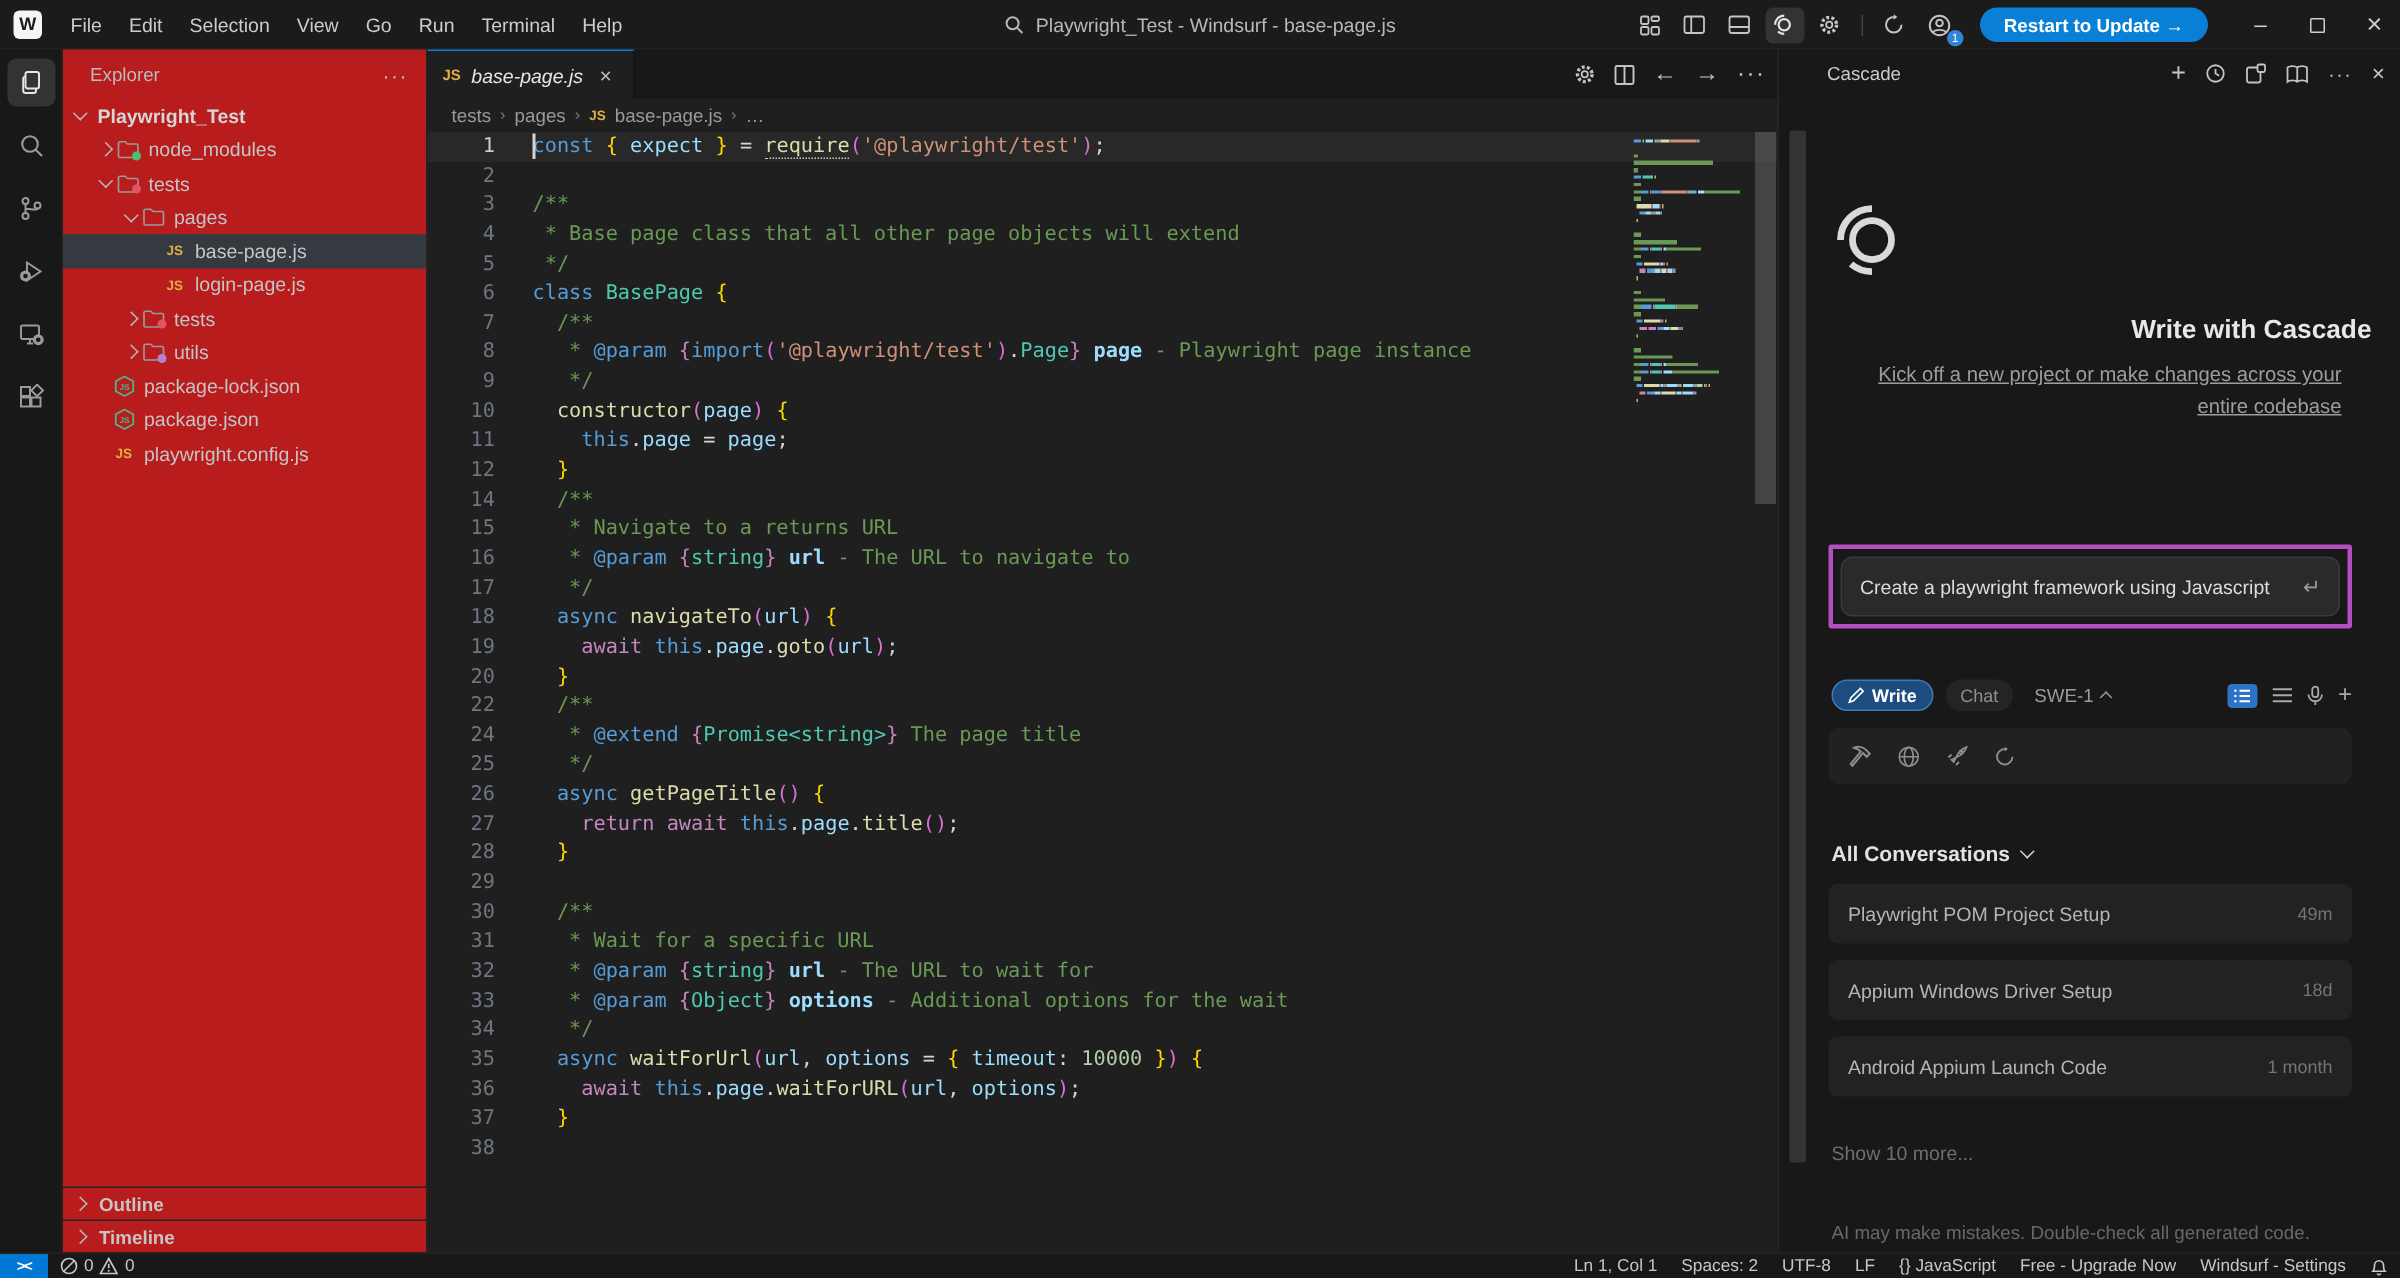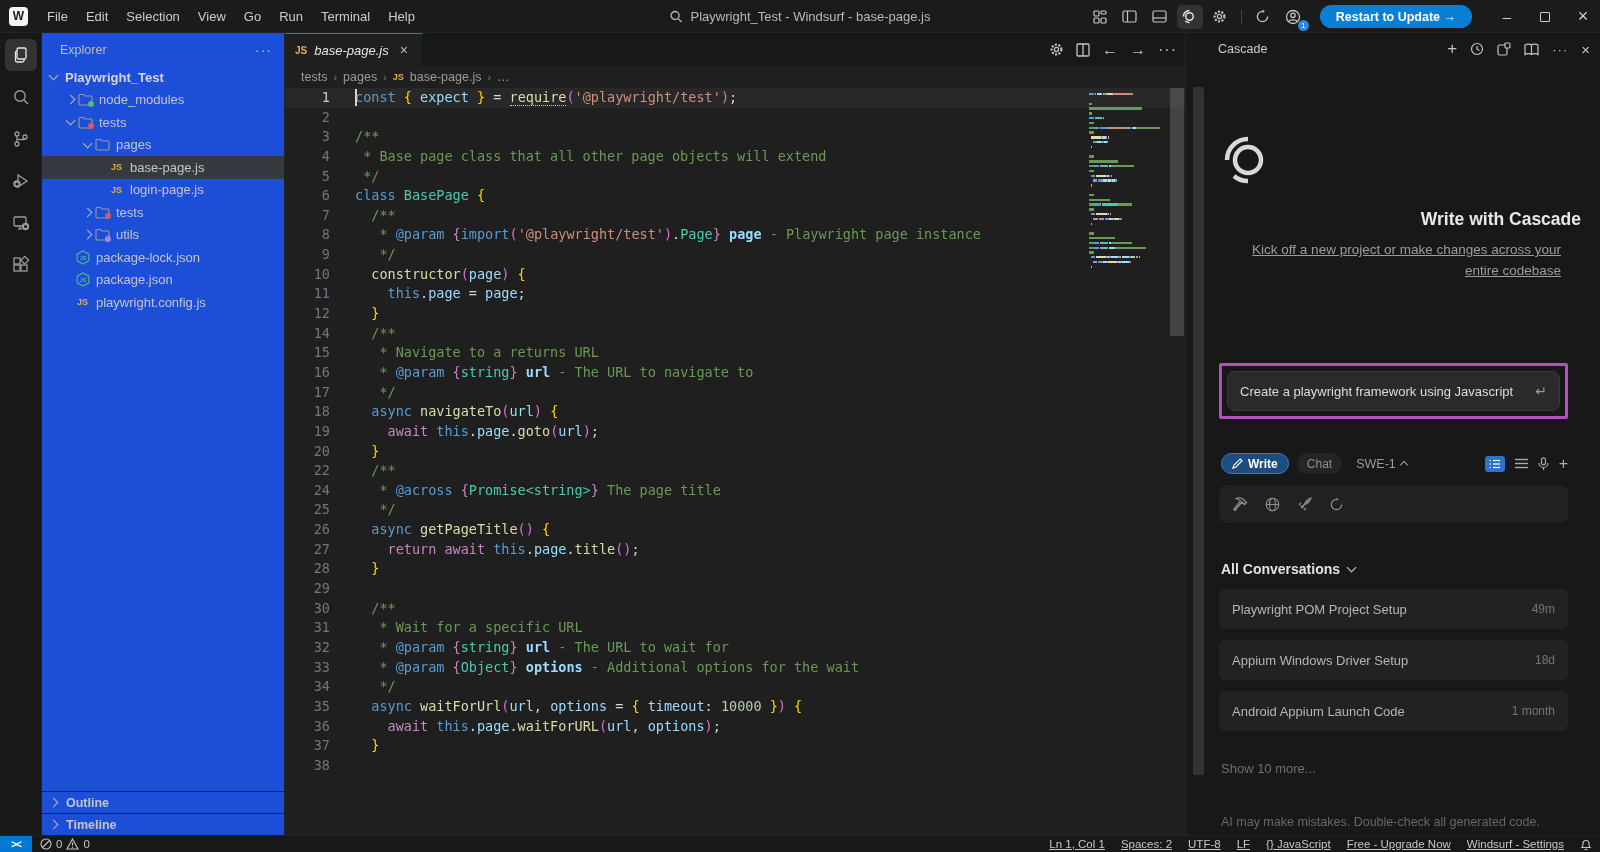--- a/index.html
+++ b/index.html
@@ -32,21 +32,21 @@
   
   .main { position:absolute; top:33px; left:0; width:1600px; height:802px; display:flex; }
 
   
   .activitybar { width:42px; background:#181818; display:flex; flex-direction:column; align-items:center;
                  padding-top:6px; gap:10px; border-right:1px solid #222; }
   .ab-icon { width:32px; height:32px; display:flex; align-items:center; justify-content:center; color:#9b9b9b; }
   .ab-icon.active { background:#333; border-radius:6px; color:#e7e7e7; }
 
   
-  .sidebar { width:243px; background:#1d4ed8; border-right:1px solid #242424; position:relative;
+  .sidebar { width:243px; background:#b91c1c; border-right:1px solid #242424; position:relative;
              display:flex; flex-direction:column;justify-content:flex-end; }
   .sb-header { height:33px; display:flex; align-items:center; justify-content:space-between;
                padding:0 12px 0 18px; font-size:12.5px; color:#bcbcbc; }
   .sb-more { color:#bdbdbd; font-size:14px; letter-spacing:1px; }
   .tree { flex:1; overflow:hidden; }
   .tree-row { display:flex; align-items:center; height:22.5px; font-size:13px; color:#c5c5c5;
               white-space:nowrap; cursor:pointer; position:relative; }
   .tree-row.selected { background:#343a40; }
   .tree-row .label { margin-left:5px; }
   .tree-row.root .label { font-weight:bold; color:#d6d6d6; }
@@ -129,21 +129,21 @@
   .conv-time { margin-left:auto; color:#747474; font-size:12px; }
   .show-more { position:absolute; left:35px; top:728px; color:#6f6f6f; font-size:13px; }
   .disclaimer { position:absolute; left:35px; top:782px; color:#686868; font-size:12.5px; }
 
   
   .statusbar { position:absolute; bottom:0; left:0; width:1600px; height:17px; background:#181818;
                border-top:1px solid #232323; display:flex; align-items:center; font-size:11.5px; color:#c7c7c7; }
   .sb-remote { width:32px; height:17px; background:#0078d4; color:#fff; display:flex; align-items:center;
                justify-content:center; font-size:10px; font-weight:bold; letter-spacing:-1px; }
   .sb-problems { display:flex; align-items:center; gap:4px; padding:0 8px; }
-  .sb-right { margin-left:auto; display:flex; align-items:flex-start;text-decoration:underline; }
+  .sb-right { margin-left:auto; display:flex; align-items:flex-start; }
   .sb-item { padding:0 8px; white-space:nowrap; }
   svg { display:block; }
 </style>
 </head>
 <body>
 
 <div class="app">
 
   <div class="titlebar">
     <div class="ws-logo">W</div>
@@ -438,21 +438,21 @@
             <div class="code-line"><span class="ln">11</span><span class="lc"><span class="tk-p">    </span><span class="tk-k">this</span><span class="tk-p">.</span><span class="tk-v">page</span><span class="tk-p"> = </span><span class="tk-v">page</span><span class="tk-p">;</span></span></div>
             <div class="code-line"><span class="ln">12</span><span class="lc"><span class="tk-p">  </span><span class="tk-b1">}</span></span></div>
             <div class="code-line"><span class="ln">14</span><span class="lc"><span class="tk-m">  /**</span></span></div>
             <div class="code-line"><span class="ln">15</span><span class="lc"><span class="tk-m">   * Navigate to a returns URL</span></span></div>
             <div class="code-line"><span class="ln">16</span><span class="lc"><span class="tk-m">   * </span><span class="tk-jt">@param</span><span class="tk-p"> </span><span class="tk-jb">{</span><span class="tk-jy">string</span><span class="tk-jb">}</span><span class="tk-p"> </span><span class="tk-jv">url</span><span class="tk-m"> - The URL to navigate to</span></span></div>
             <div class="code-line"><span class="ln">17</span><span class="lc"><span class="tk-m">   */</span></span></div>
             <div class="code-line"><span class="ln">18</span><span class="lc"><span class="tk-p">  </span><span class="tk-k">async</span><span class="tk-p"> </span><span class="tk-f">navigateTo</span><span class="tk-b2">(</span><span class="tk-v">url</span><span class="tk-b2">)</span><span class="tk-p"> </span><span class="tk-b1">{</span></span></div>
             <div class="code-line"><span class="ln">19</span><span class="lc"><span class="tk-p">    </span><span class="tk-c">await</span><span class="tk-p"> </span><span class="tk-k">this</span><span class="tk-p">.</span><span class="tk-v">page</span><span class="tk-p">.</span><span class="tk-f">goto</span><span class="tk-b2">(</span><span class="tk-v">url</span><span class="tk-b2">)</span><span class="tk-p">;</span></span></div>
             <div class="code-line"><span class="ln">20</span><span class="lc"><span class="tk-p">  </span><span class="tk-b1">}</span></span></div>
             <div class="code-line"><span class="ln">22</span><span class="lc"><span class="tk-m">  /**</span></span></div>
-            <div class="code-line"><span class="ln">24</span><span class="lc"><span class="tk-m">   * </span><span class="tk-jt">@across</span><span class="tk-p"> </span><span class="tk-jb">{</span><span class="tk-jy">Promise&lt;string&gt;</span><span class="tk-jb">}</span><span class="tk-m"> The page title</span></span></div>
+            <div class="code-line"><span class="ln">24</span><span class="lc"><span class="tk-m">   * </span><span class="tk-jt">@extend</span><span class="tk-p"> </span><span class="tk-jb">{</span><span class="tk-jy">Promise&lt;string&gt;</span><span class="tk-jb">}</span><span class="tk-m"> The page title</span></span></div>
             <div class="code-line"><span class="ln">25</span><span class="lc"><span class="tk-m">   */</span></span></div>
             <div class="code-line"><span class="ln">26</span><span class="lc"><span class="tk-p">  </span><span class="tk-k">async</span><span class="tk-p"> </span><span class="tk-f">getPageTitle</span><span class="tk-b2">()</span><span class="tk-p"> </span><span class="tk-b1">{</span></span></div>
             <div class="code-line"><span class="ln">27</span><span class="lc"><span class="tk-p">    </span><span class="tk-c">return</span><span class="tk-p"> </span><span class="tk-c">await</span><span class="tk-p"> </span><span class="tk-k">this</span><span class="tk-p">.</span><span class="tk-v">page</span><span class="tk-p">.</span><span class="tk-f">title</span><span class="tk-b2">()</span><span class="tk-p">;</span></span></div>
             <div class="code-line"><span class="ln">28</span><span class="lc"><span class="tk-p">  </span><span class="tk-b1">}</span></span></div>
             <div class="code-line"><span class="ln">29</span><span class="lc"></span></div>
             <div class="code-line"><span class="ln">30</span><span class="lc"><span class="tk-m">  /**</span></span></div>
             <div class="code-line"><span class="ln">31</span><span class="lc"><span class="tk-m">   * Wait for a specific URL</span></span></div>
             <div class="code-line"><span class="ln">32</span><span class="lc"><span class="tk-m">   * </span><span class="tk-jt">@param</span><span class="tk-p"> </span><span class="tk-jb">{</span><span class="tk-jy">string</span><span class="tk-jb">}</span><span class="tk-p"> </span><span class="tk-jv">url</span><span class="tk-m"> - The URL to wait for</span></span></div>
             <div class="code-line"><span class="ln">33</span><span class="lc"><span class="tk-m">   * </span><span class="tk-jt">@param</span><span class="tk-p"> </span><span class="tk-jb">{</span><span class="tk-jy">Object</span><span class="tk-jb">}</span><span class="tk-p"> </span><span class="tk-jv">options</span><span class="tk-m"> - Additional options for the wait</span></span></div>
             <div class="code-line"><span class="ln">34</span><span class="lc"><span class="tk-m">   */</span></span></div>

